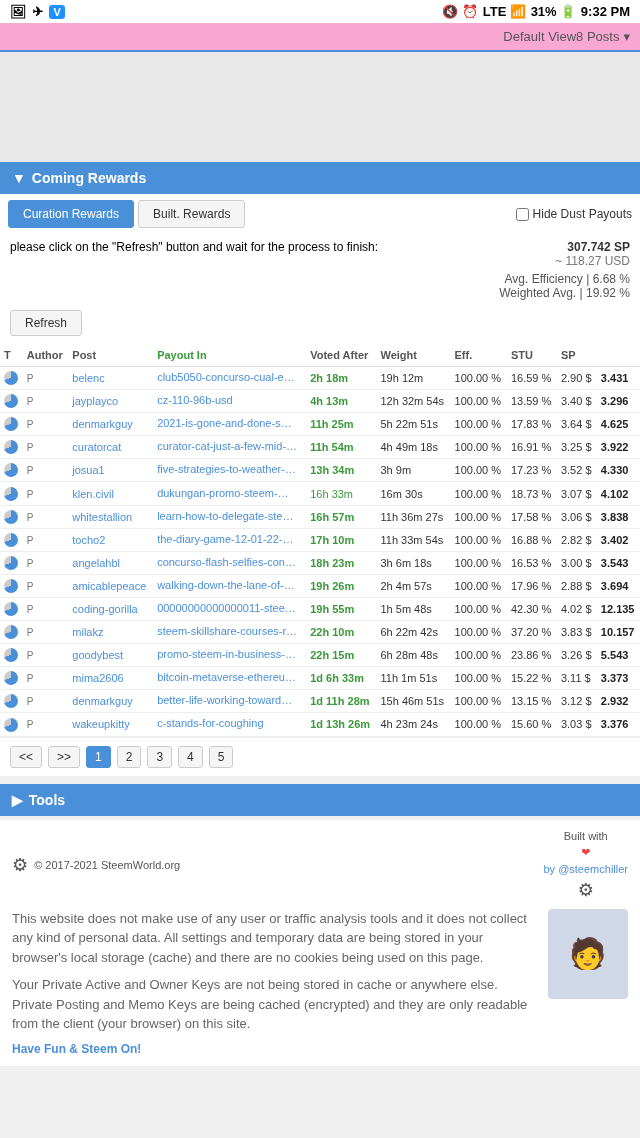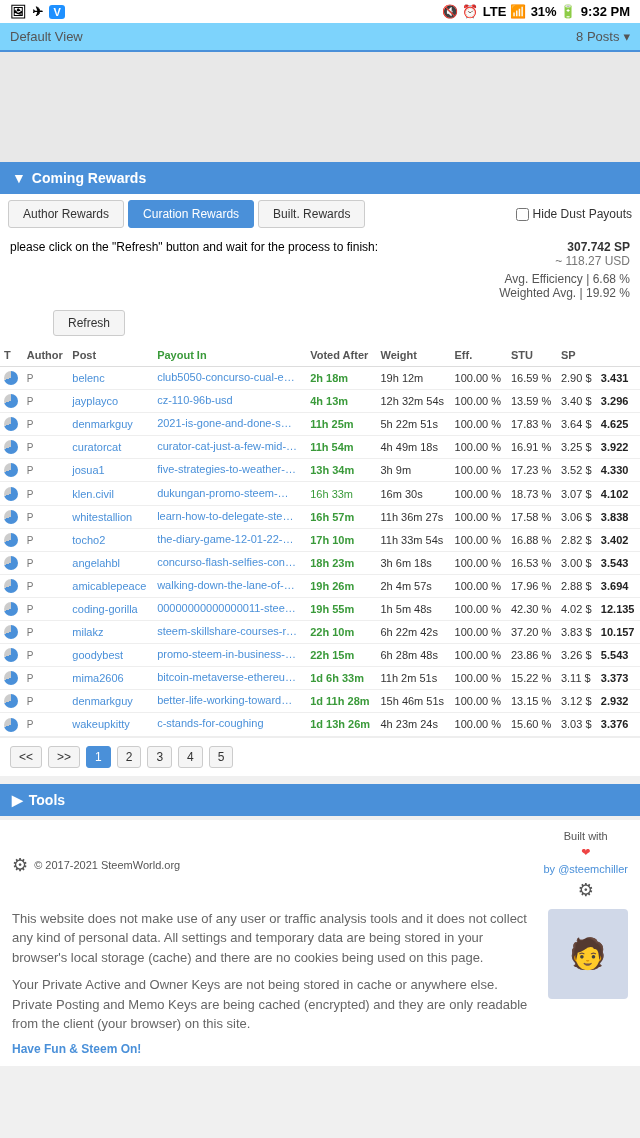--- a/index.html
+++ b/index.html
@@ -13,23 +13,23 @@
       align-items: center;
       padding: 4px 10px;
       font-size: 13px;
       font-weight: bold;
     }
     .status-left { display: flex; align-items: center; gap: 6px; }
     .status-right { display: flex; align-items: center; gap: 4px; font-size: 13px; }
 
     
     .top-bar {
-      background: #7dd3fc;
-      display: flex;
-      justify-content: space-between;
+      background: #f9a8d4;
+      display: flex;
+      justify-content: flex-end;
       align-items: center;
       padding: 6px 10px;
       border-bottom: 2px solid #4a90d9;
       font-size: 13px;
       color: #555;
     }
     .top-bar-right { display: flex; align-items: center; gap: 4px; color: #555; }
 
     
     .empty-area { background: #e8e8e8; height: 110px; }
@@ -97,21 +97,20 @@
       padding: 4px 10px 8px;
     }
     .refresh-btn {
       padding: 5px 14px;
       background: #f5f5f5;
       border: 1px solid #ccc;
       border-radius: 3px;
       cursor: pointer;
       font-size: 12px;
       color: #333;
-      margin-left: 43px;
     }
 
     
     .table-container {
       background: #fff;
       overflow-x: auto;
     }
     table {
       width: 100%;
       border-collapse: collapse;
@@ -244,21 +243,20 @@
 </div>
 
 <div class="empty-area"></div>
 
 <div class="section-header">
   <span>▼</span>
   <span>Coming Rewards</span>
 </div>
 
 <div class="tab-row">
-  <button class="tab-btn">Author Rewards</button>
   <button class="tab-btn active">Curation Rewards</button>
   <button class="tab-btn">Built. Rewards</button>
   <div class="hide-dust">
     <input type="checkbox" style="">
     <span>Hide Dust Payouts</span>
   </div>
 </div>
 
 <div style="background:#fff; padding:6px 10px 2px; display:flex; justify-content:space-between;">
   <div>
@@ -480,21 +478,21 @@
     <td class="sp-val">5.543</td>
   </tr>
         <tr>
     <td>
       <span class="pie-icon"></span>
     </td>
     <td><span class="p-badge">P</span></td>
     <td><a class="author-link" href="#">mima2606</a></td>
     <td><a class="post-link" href="#" title="bitcoin-metaverse-ethereum-was...">bitcoin-metaverse-ethereum-was...</a></td>
     <td style="color:#3a9a3a;font-weight:bold;">1d 6h 33m</td>
-    <td>11h 2m 51s</td>
+    <td>11h 1m 51s</td>
     <td>100.00 %</td>
     <td>15.22 %</td>
     <td>3.11 $</td>
     <td class="sp-val">3.373</td>
   </tr>
         <tr>
     <td>
       <span class="pie-icon"></span>
     </td>
     <td><span class="p-badge">P</span></td>

